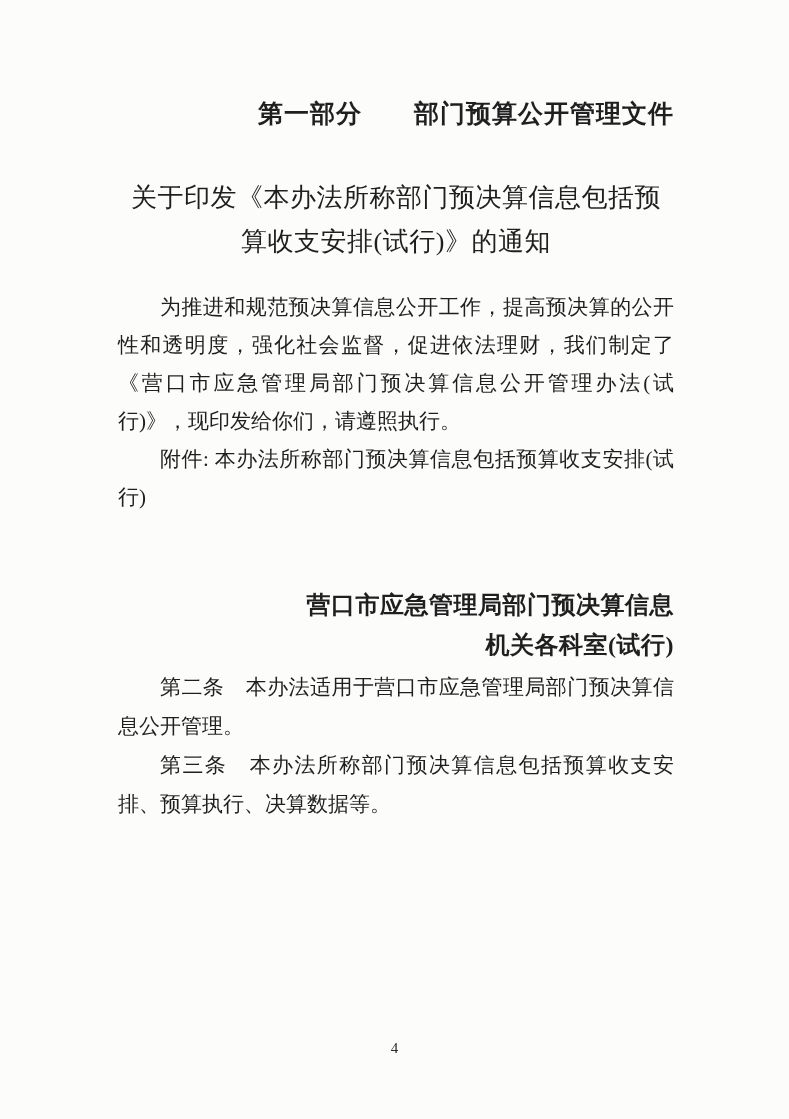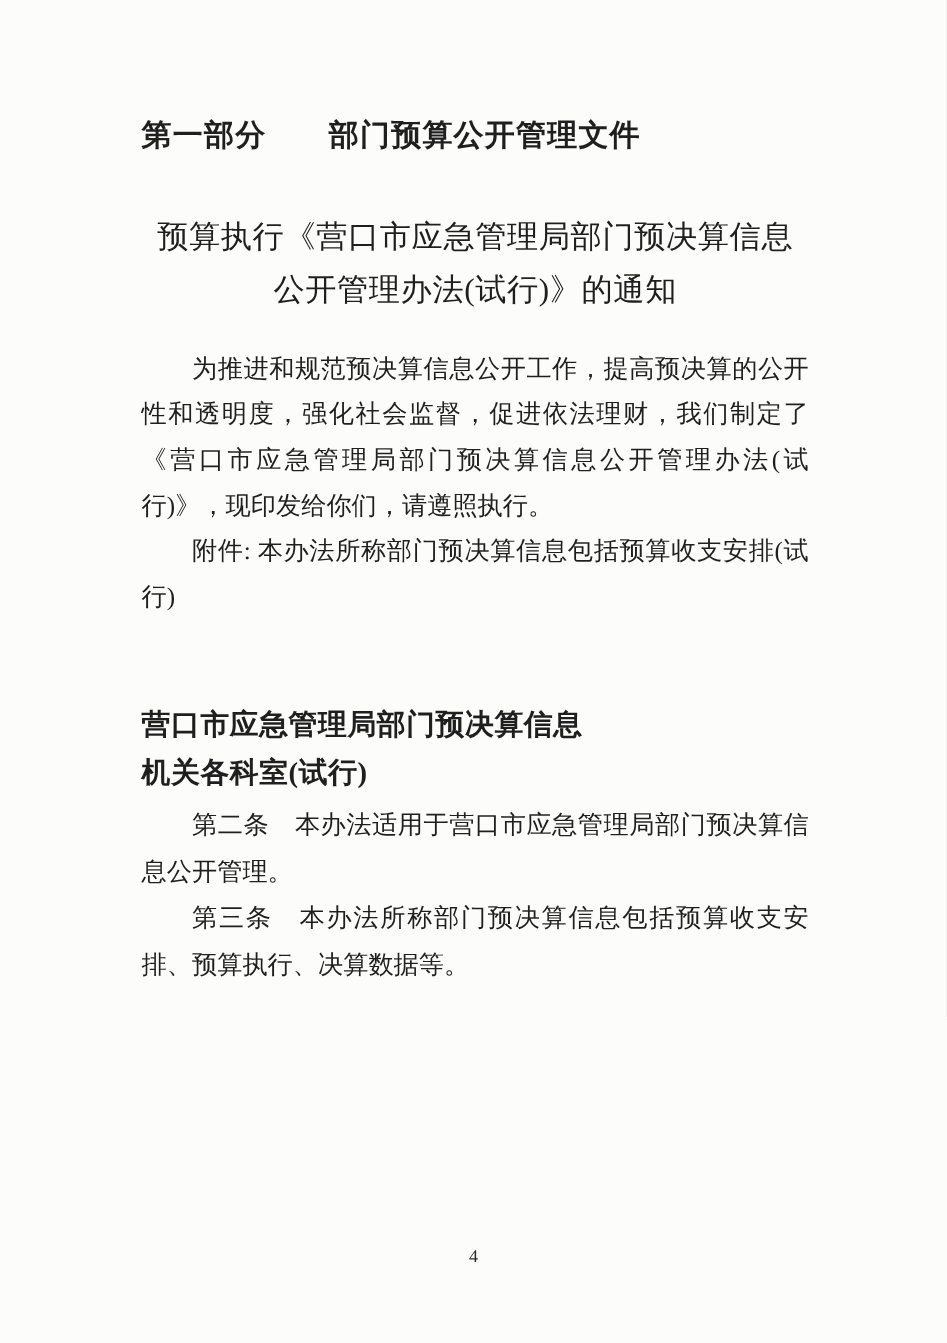--- a/index.html
+++ b/index.html
@@ -20,21 +20,21 @@
   .content-col {
     position: absolute;
     left: 118px;
     width: 556px;
   }
   .part-heading {
     top: 96px;
     font-size: 25px;
     line-height: 36px;
     font-weight: bold;
-    text-align: left;
+    text-align: right;
     letter-spacing: 1px;
     white-space: pre-wrap;
   }
   .notice-title {
     top: 176px;
     font-size: 26px;
     line-height: 44px;
     font-weight: 500;
     text-align: center;
     letter-spacing: 0.5px;
@@ -50,21 +50,21 @@
     margin: 0;
   }
   .indent2 {
     text-indent: 2em;
   }
   .measures-title {
     top: 585px;
     font-size: 24px;
     line-height: 40px;
     font-weight: bold;
-    text-align: left;
+    text-align: right;
     letter-spacing: 0.5px;
   }
   .articles-block {
     top: 668px;
     font-size: 21px;
     line-height: 39px;
     text-align: justify;
     text-justify: inter-ideograph;
   }
   .articles-block p {
@@ -81,21 +81,21 @@
     color: #2a2a2a;
   }
 </style>
 </head>
 <body>
 
 <div class="page">
 
   <div class="content-col part-heading">第一部分　　部门预算公开管理文件</div>
 
-  <div class="content-col notice-title">预算执行《营口市应急管理局部门预决算信息公开管理办法(试行)》的通知</div>
+  <div class="content-col notice-title">关于印发《本办法所称部门预决算信息包括预算收支安排(试行)》的通知</div>
 
   <div class="content-col body-block">
     <p class="indent2">为推进和规范预决算信息公开工作，提高预决算的公开性和透明度，强化社会监督，促进依法理财，我们制定了《营口市应急管理局部门预决算信息公开管理办法(试行)》，现印发给你们，请遵照执行。</p>
     <p class="indent2">附件: 本办法所称部门预决算信息包括预算收支安排(试行)</p>
   </div>
 
   <div class="content-col measures-title">
     <div>营口市应急管理局部门预决算信息</div>
     <div>机关各科室(试行)</div>
   </div>

